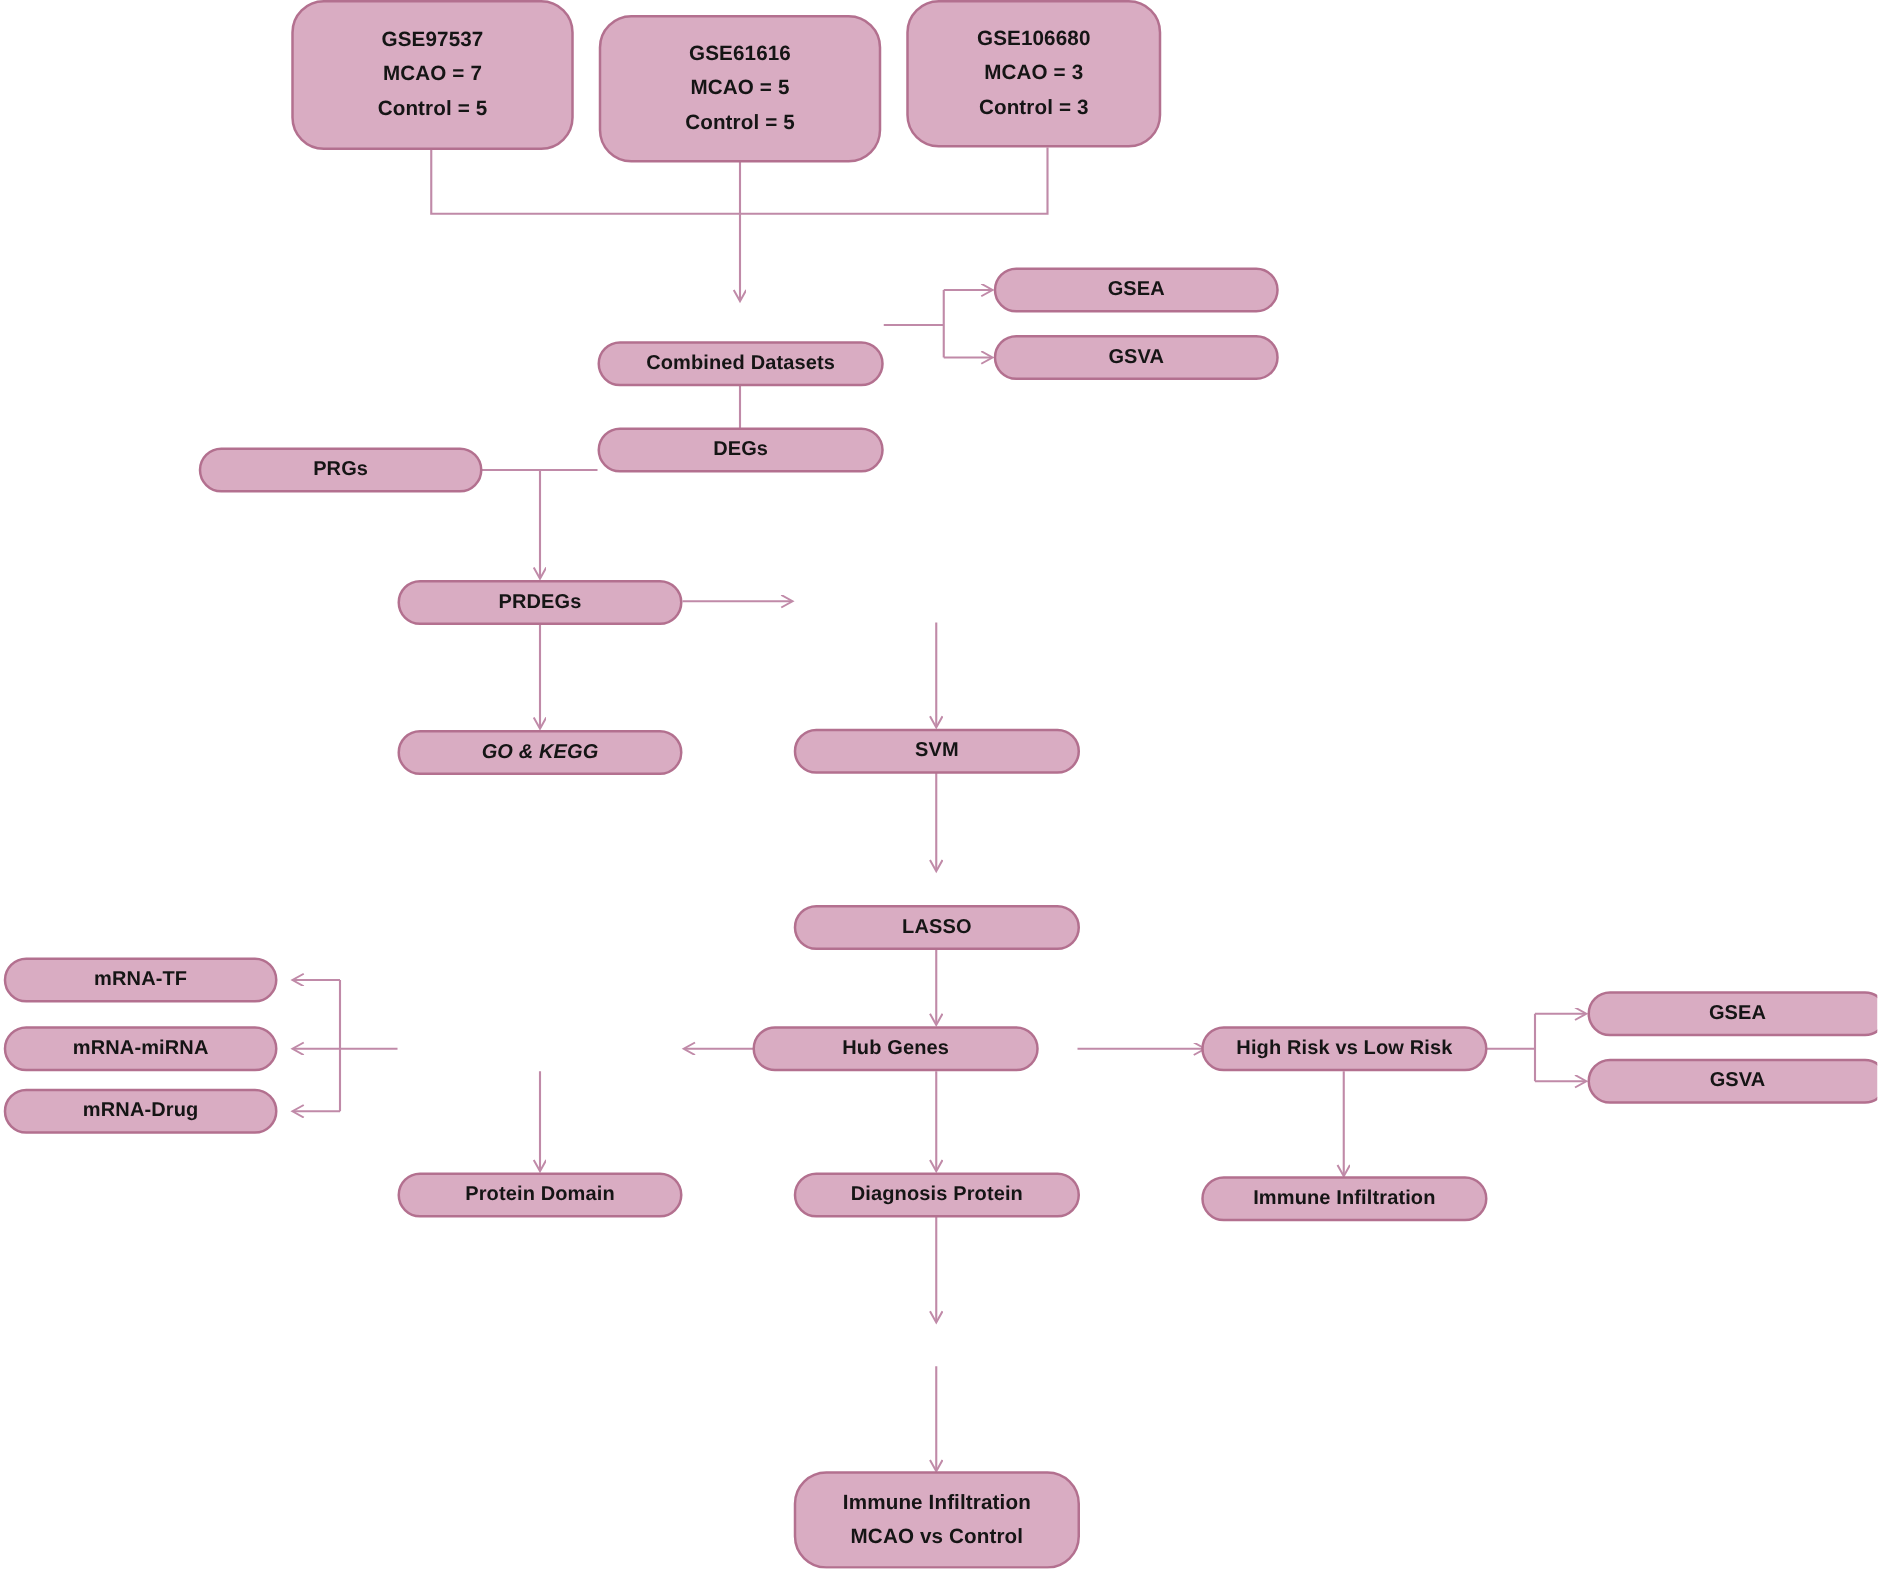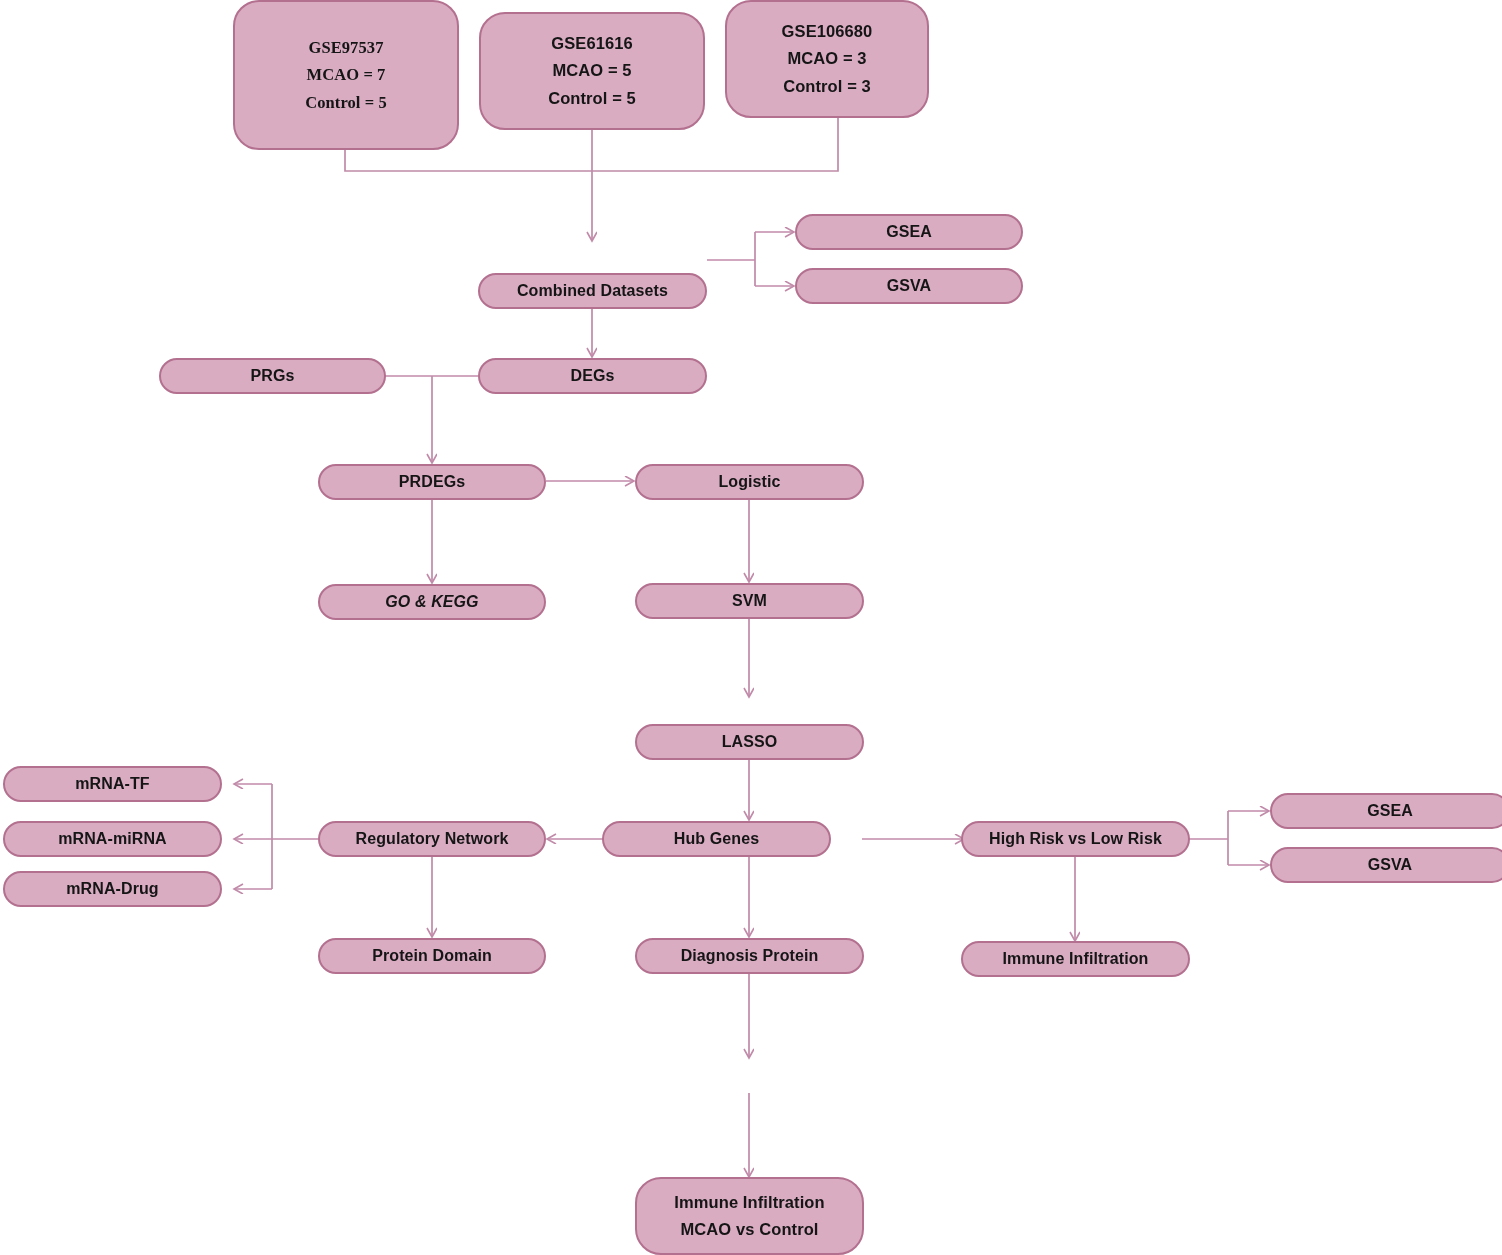--- a/index.html
+++ b/index.html
@@ -109,21 +109,21 @@
 
       <path d="M1075,857 L1075,940" marker-end="url(#arw)"></path>
 
       <path d="M1188,839 L1228,839"></path>
       <path d="M1228,811 L1228,865"></path>
       <path d="M1228,811 L1268,811" marker-end="url(#arw)"></path>
       <path d="M1228,865 L1268,865" marker-end="url(#arw)"></path>
     </g>
   </svg>
 
-  <div class="node box multiline" style="left:233px; top:0px; width:226px; height:150px;font-family:Liberation Serif, serif;">
+  <div class="node box multiline" style="left:233px; top:0px; width:226px; height:120px;">
     <span class="ln">GSE97537</span>
     <span class="ln">MCAO = 7</span>
     <span class="ln">Control = 5</span>
   </div>
 
   <div class="node box multiline" style="left:479px; top:0px; width:226px; height:118px;margin-top:12px;">
     <span class="ln">GSE61616</span>
     <span class="ln">MCAO = 5</span>
     <span class="ln">Control = 5</span>
   </div>
@@ -143,31 +143,28 @@
   </div>
 
   <div class="node pill" style="left:795px; top:268px; width:228px; height:36px;">
     <span class="ln">GSVA</span>
   </div>
 
   <div class="node pill" style="left:159px; top:358px; width:227px; height:36px;">
     <span class="ln">PRGs</span>
   </div>
 
-  <div class="node pill" style="left:478px; top:358px; width:229px; height:36px;">
+  <div class="node pill" style="left:478px; top:342px; width:229px; height:36px;">
     <span class="ln">DEGs</span>
   </div>
 
   <div class="node pill" style="left:318px; top:464px; width:228px; height:36px;">
     <span class="ln">PRDEGs</span>
   </div>
 
-  <div class="node pill" style="left:635px; top:464px; width:229px; height:36px;">
-    <span class="ln">Logistic</span>
-  </div>
 
   <div class="node pill" style="left:318px; top:584px; width:228px; height:36px;font-style:italic;">
     <span class="ln">GO &amp; KEGG</span>
   </div>
 
   <div class="node pill" style="left:635px; top:583px; width:229px; height:36px;">
     <span class="ln">SVM</span>
   </div>
 
   <div class="node pill" style="left:635px; top:724px; width:229px; height:36px;">
@@ -179,23 +176,20 @@
   </div>
 
   <div class="node pill" style="left:3px; top:821px; width:219px; height:36px;">
     <span class="ln">mRNA-miRNA</span>
   </div>
 
   <div class="node pill" style="left:3px; top:871px; width:219px; height:36px;">
     <span class="ln">mRNA-Drug</span>
   </div>
 
-  <div class="node pill" style="left:318px; top:821px; width:228px; height:36px;">
-    <span class="ln">Regulatory Network</span>
-  </div>
 
   <div class="node pill" style="left:602px; top:821px; width:229px; height:36px;">
     <span class="ln">Hub Genes</span>
   </div>
 
   <div class="node pill" style="left:961px; top:821px; width:229px; height:36px;">
     <span class="ln">High Risk vs Low Risk</span>
   </div>
 
   <div class="node pill" style="left:1270px; top:793px; width:240px; height:36px;">

